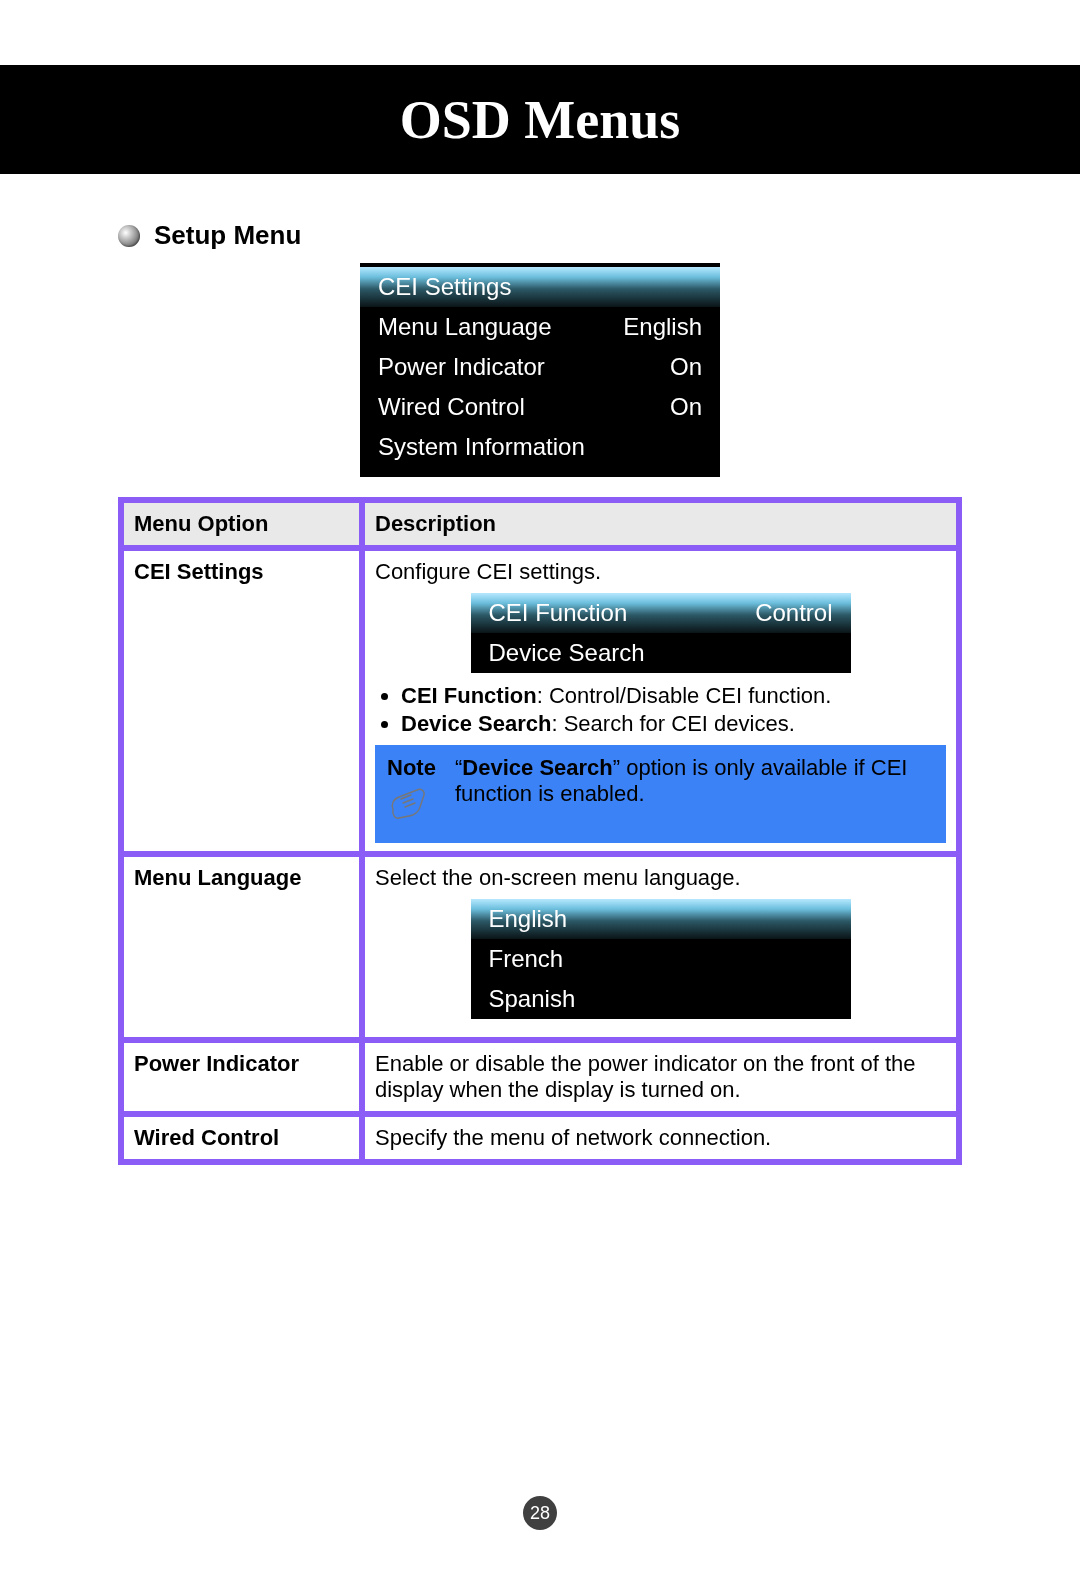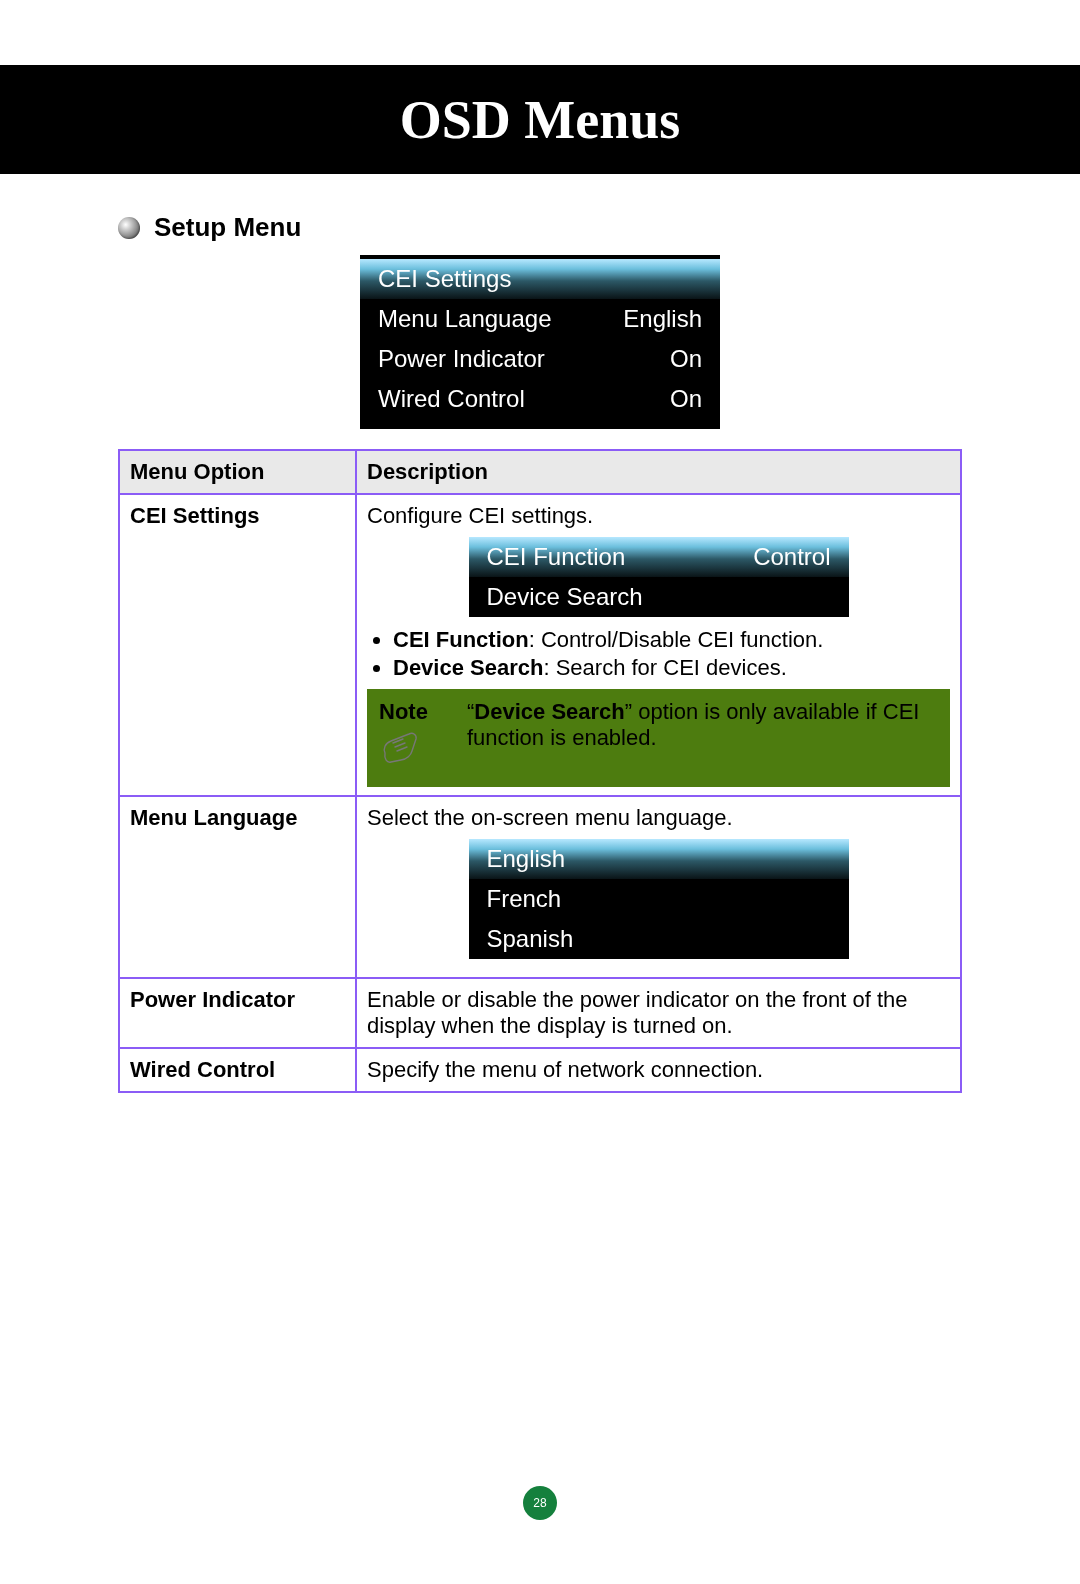--- a/index.html
+++ b/index.html
@@ -21,21 +21,21 @@
     justify-content: center;
   }
   .header-band h1 {
     color: #fff;
     font-family: "Book Antiqua", Palatino, serif;
     font-weight: bold;
     font-size: 54px;
     margin: 0;
   }
   .content {
-    padding: 30px 118px 0 118px;
+    padding: 38px 118px 0 118px;
   }
   .section-row {
     display: flex;
     align-items: center;
     gap: 14px;
     margin-top: 8px;
   }
   .bullet-circle {
     width: 22px;
     height: 22px;
@@ -68,21 +68,21 @@
     background: linear-gradient(to bottom, #b7e8ff 0%, #6cbfdd 25%, #2c5866 55%, #0a1417 100%);
     color: #fff;
   }
   table.desc {
     border-collapse: collapse;
     width: 100%;
     margin-top: 8px;
     font-size: 22px;
   }
   table.desc th, table.desc td {
-    border: 2px solid #8b5cf6;
+    border: 6px solid #8b5cf6;
     padding: 8px 10px;
     vertical-align: top;
     text-align: left;
   }
   table.desc th {
     background: #e9e9e9;
     font-weight: bold;
   }
   .menu-col { width: 215px; font-weight: bold; }
   .inner-osd {
@@ -91,46 +91,46 @@
     margin: 8px auto 10px auto;
     color: #fff;
   }
   .inner-osd .osd-row { font-size: 24px; }
   ul.bullets {
     margin: 6px 0 8px 0;
     padding-left: 26px;
   }
   ul.bullets li { margin: 2px 0; }
   .note-box {
-    background: #4d7c0f;
+    background: #3b82f6;
     padding: 10px 12px 14px 12px;
     margin-top: 4px;
     display: flex;
-    gap: 30px;
+    gap: 10px;
     align-items: flex-start;
   }
   .note-label { font-weight: bold; min-width: 58px; }
   .note-text { flex: 1; }
   .hand-icon {
     margin-top: 4px;
   }
   .pagenum {
     position: absolute;
-    bottom: 64px;
+    bottom: 54px;
     left: 50%;
     transform: translateX(-50%);
-    background: #15803d;
+    background: #404040;
     color: #fff;
     width: 34px;
     height: 34px;
     border-radius: 50%;
     display: flex;
     align-items: center;
     justify-content: center;
-    font-size: 12px;
+    font-size: 18px;
   }
 </style>
 </head>
 <body>
 
 <div class="header-band">
   <h1>OSD Menus</h1>
 </div>
 
 <div class="content">
@@ -149,20 +149,24 @@
       <span>Menu Language</span>
       <span class="val">English</span>
     </div>
     <div class="osd-row">
       <span>Power Indicator</span>
       <span class="val">On</span>
     </div>
     <div class="osd-row">
       <span>Wired Control</span>
       <span class="val">On</span>
+    </div>
+    <div class="osd-row">
+      <span>System Information</span>
+      <span class="val"></span>
     </div>
   </div>
 
   <table class="desc">
     <tbody>
         <tr>
       <th class="menu-col">Menu Option</th>
       <th>Description</th>
     </tr>
 

